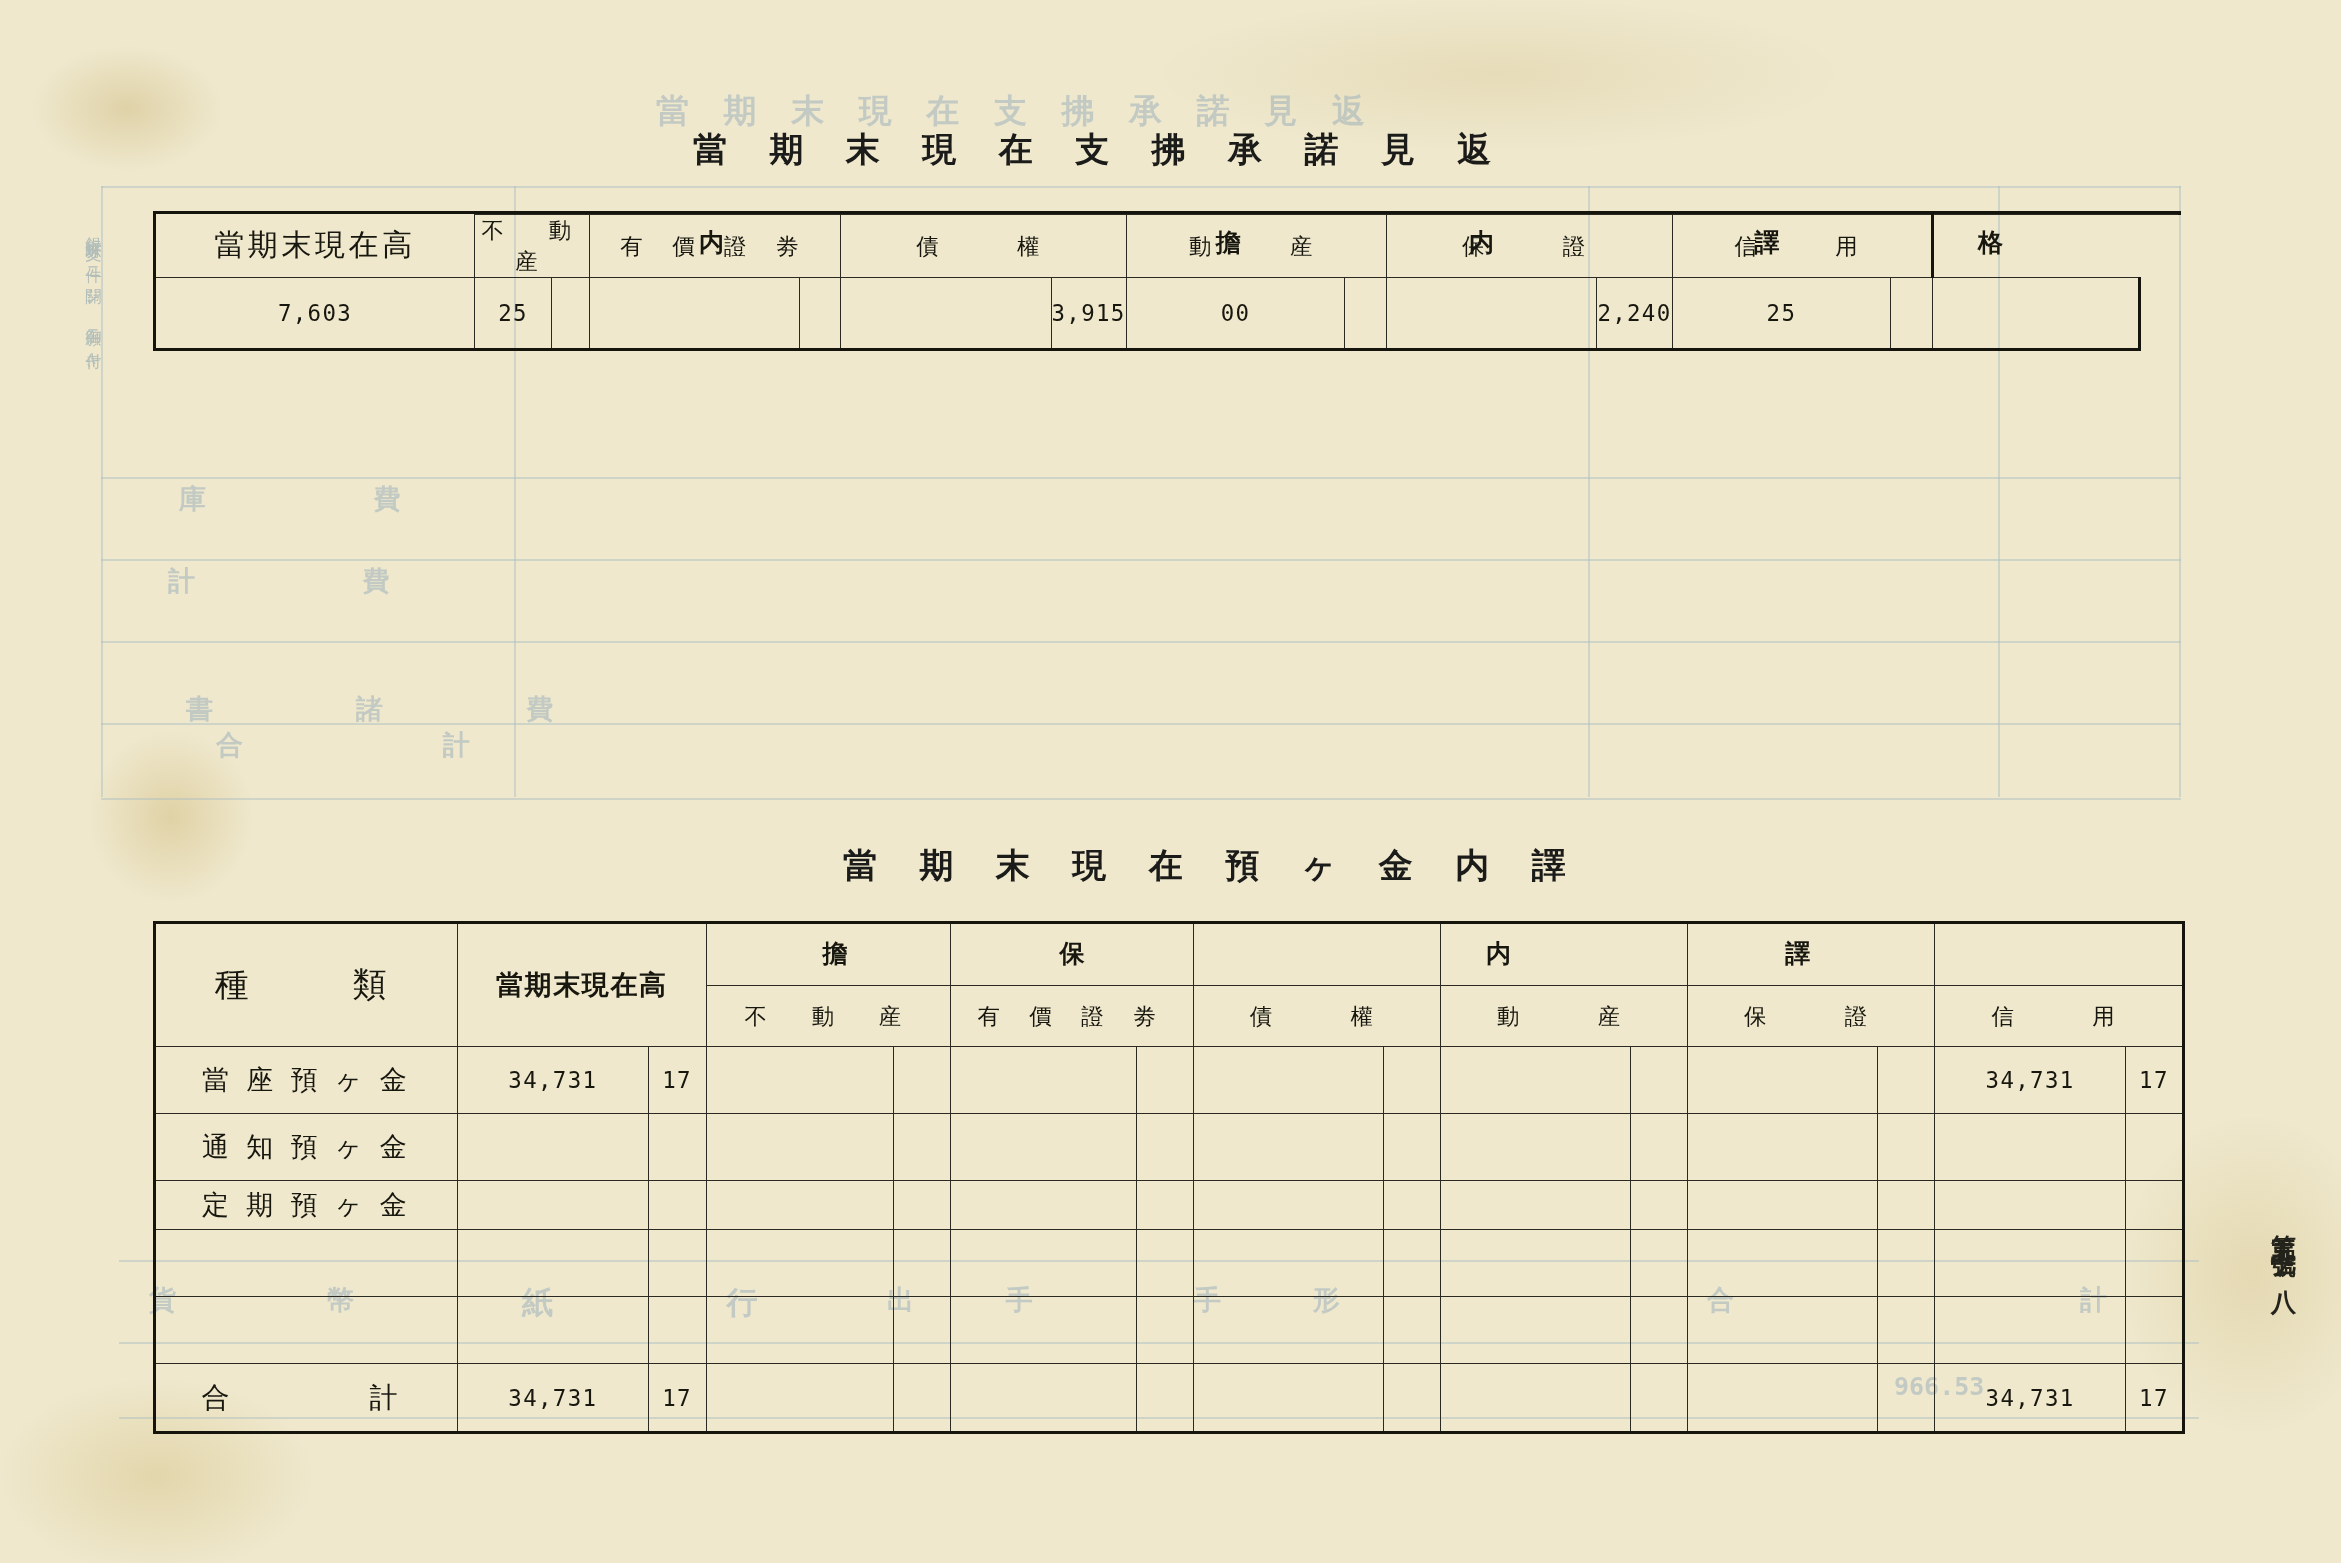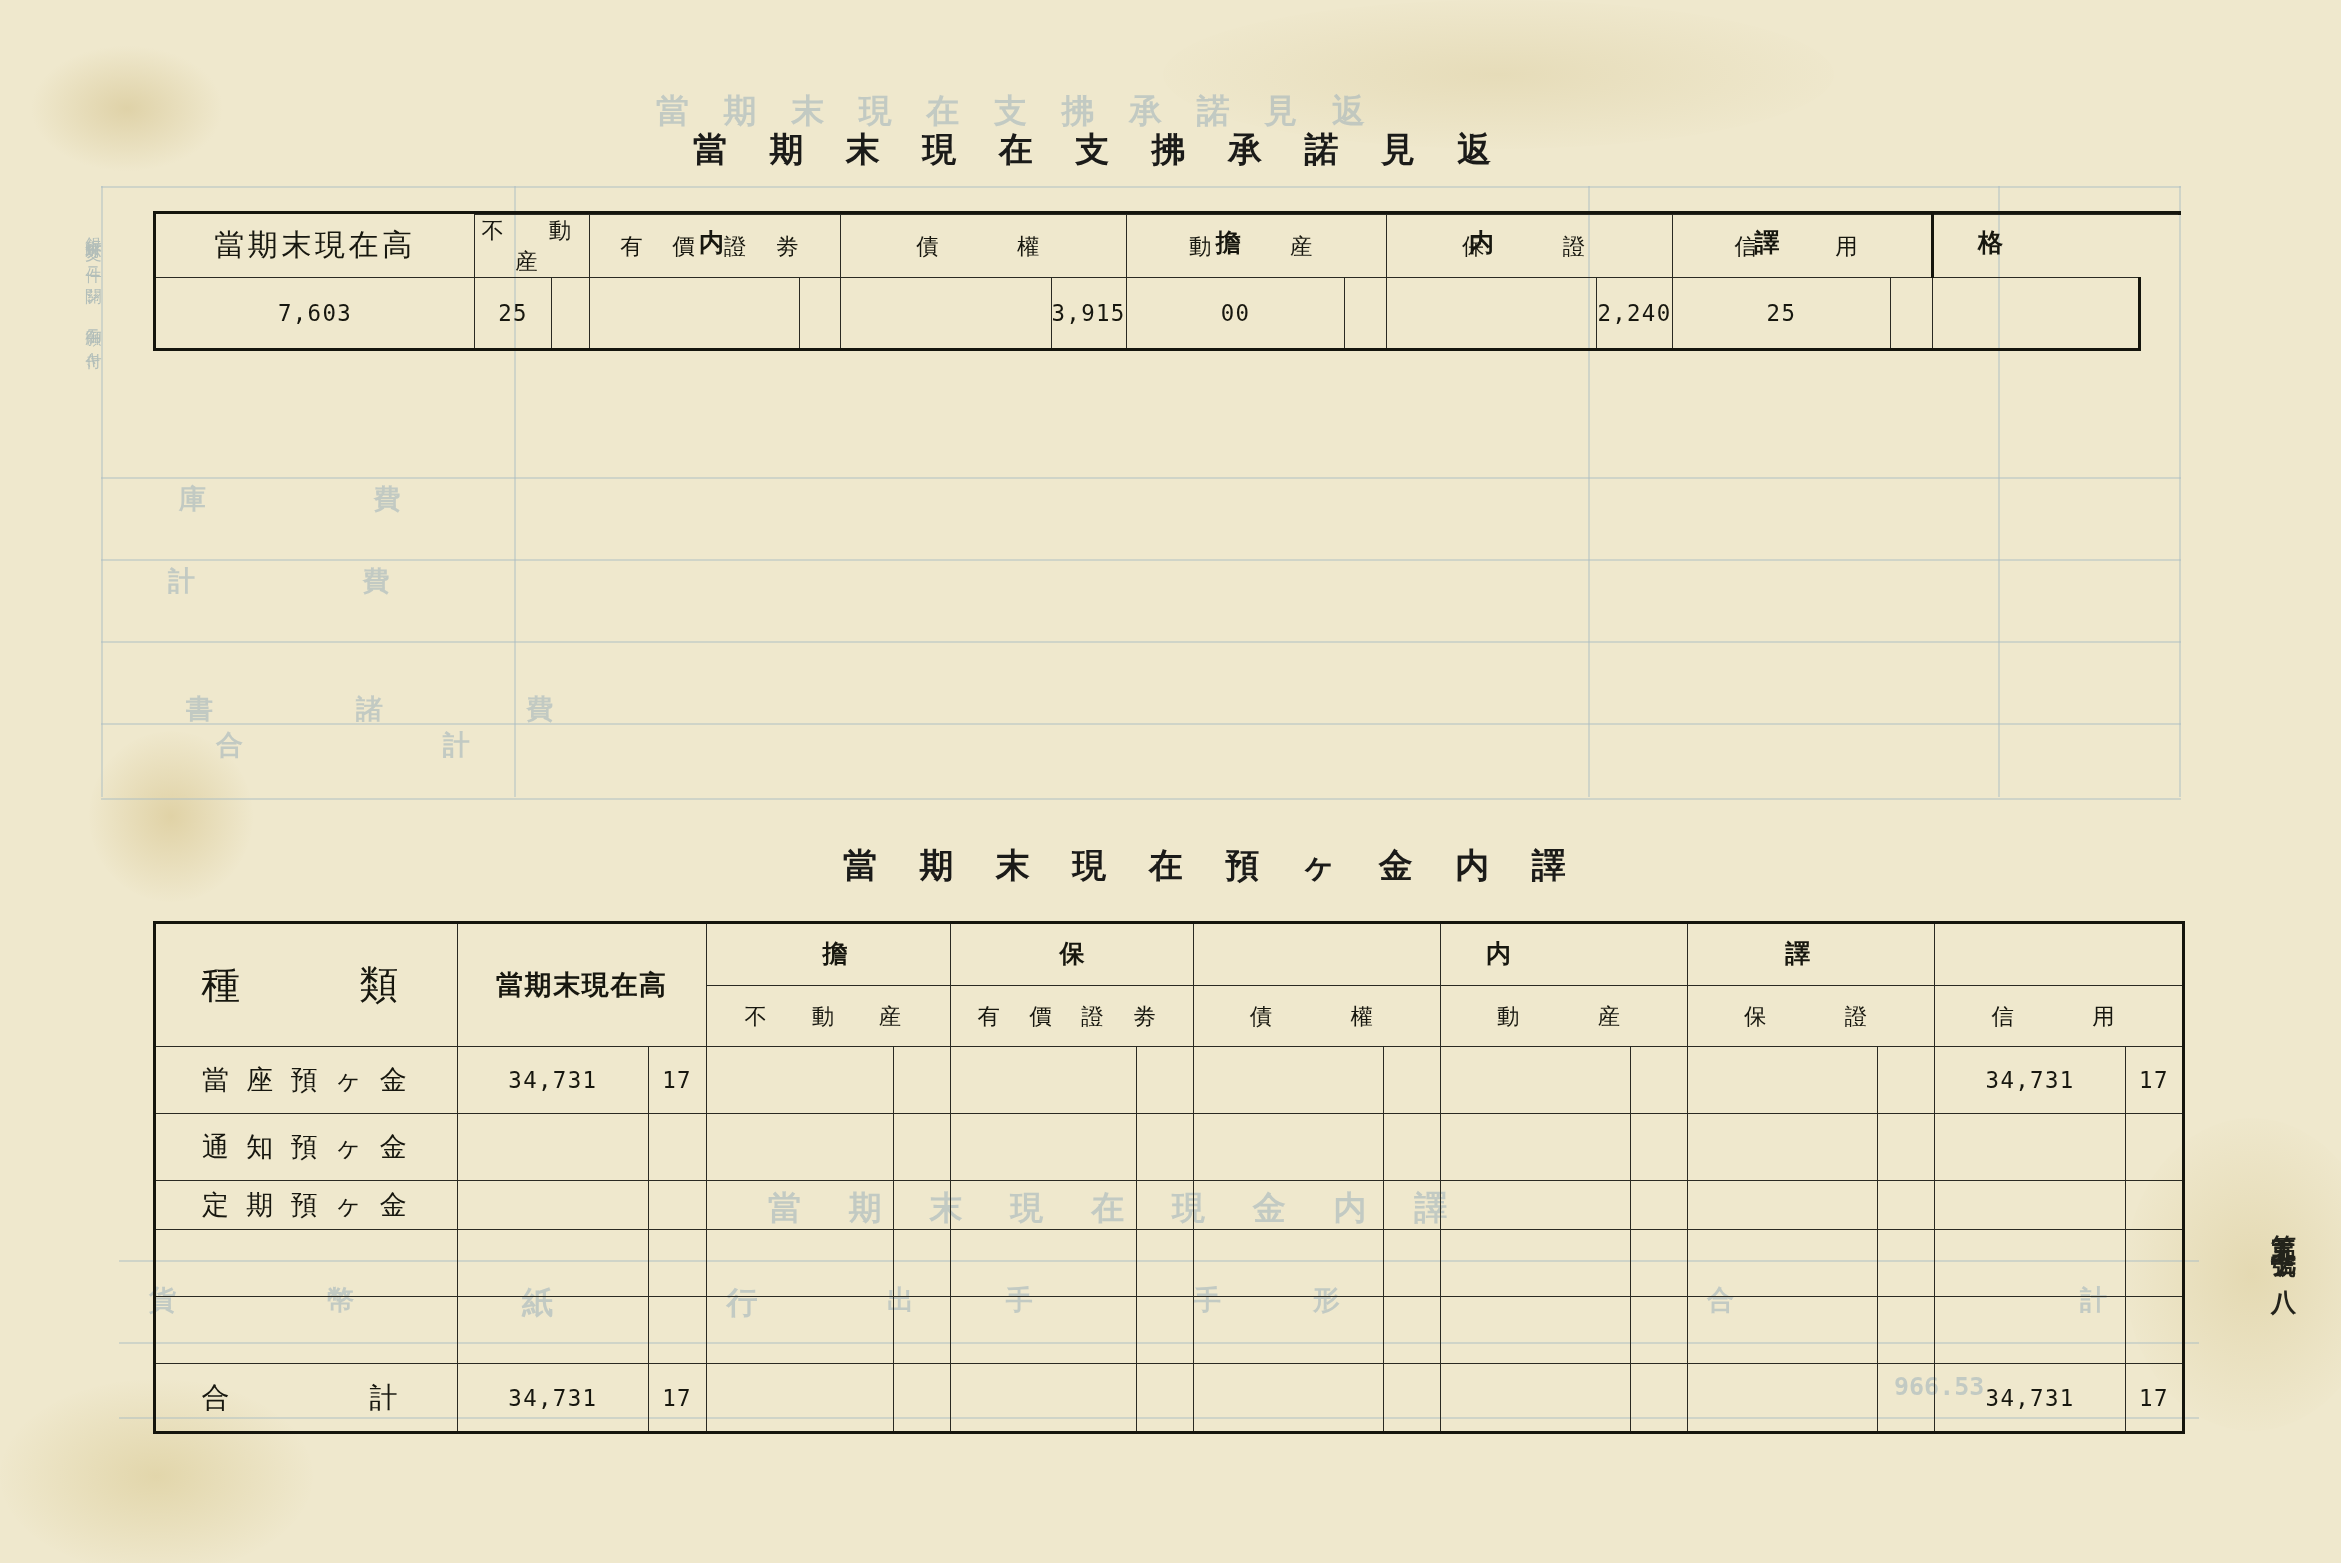--- a/index.html
+++ b/index.html
@@ -133,21 +133,20 @@
   <div class="ghost-line" style="left:514px;top:186px;width:2.2px;height:611px;"></div>
   <div class="ghost-line" style="left:1588px;top:186px;width:2.2px;height:611px;"></div>
   <div class="ghost-line" style="left:1998px;top:186px;width:2.2px;height:611px;"></div>
   <div class="ghost-line" style="left:2179px;top:186px;width:2.2px;height:611px;"></div>
 
   <div class="ghost" style="left:179px;top:481px;font-size:27px;letter-spacing:1.4em;">庫　　費</div>
   <div class="ghost" style="left:168px;top:563px;font-size:27px;letter-spacing:1.4em;">計　　費</div>
   <div class="ghost" style="left:186px;top:645px;font-size:27px;letter-spacing:1.1em;margin-top:46px;">書　　諸　　費</div>
   <div class="ghost" style="left:216px;top:727px;font-size:27px;letter-spacing:1.1em;">合　　　計</div>
 
-  <div class="ghost" style="left:768px;top:1186px;font-size:33px;letter-spacing:0.55em;">當 期 末 現 在 現 金 内 譯</div>
 
   <div class="ghost-line" style="left:119px;top:1260px;width:2080px;height:2.2px;"></div>
   <div class="ghost-line" style="left:119px;top:1342px;width:2080px;height:2.2px;"></div>
   <div class="ghost-line" style="left:119px;top:1417px;width:2080px;height:2.2px;"></div>
   <div class="ghost" style="left:149px;top:1282px;font-size:27px;letter-spacing:1.2em;">貨　　幣</div>
   <div class="ghost" style="left:522px;top:1282px;font-size:31px;letter-spacing:1.2em;">紙　　行</div>
   <div class="ghost" style="left:887px;top:1282px;font-size:27px;letter-spacing:1.2em;">出　手</div>
   <div class="ghost" style="left:1186px;top:1282px;font-size:27px;letter-spacing:1.2em;margin-left:8px;">手　形</div>
   <div class="ghost" style="left:1707px;top:1282px;font-size:27px;letter-spacing:1.2em;">合</div>
   <div class="ghost" style="left:2080px;top:1282px;font-size:27px;letter-spacing:1.2em;">計</div>
@@ -237,21 +236,21 @@
       <col style="width:60px">
       <col style="width:198px">
       <col style="width:60px">
       <col style="width:198px">
       <col style="width:60px">
       <col style="width:198px">
       <col style="width:60px">
     </colgroup>
     <tbody>
         <tr style="height:63px;">
-      <td rowspan="2" class="outer-l outer-t row-label" style="font-size:39px;letter-spacing:0.35em;">種　　類</td>
+      <td rowspan="2" class="outer-l outer-t row-label" style="font-size:34px;letter-spacing:0.35em;">種　　類</td>
       <td rowspan="2" colspan="2" class="outer-t" style="font-size:27px;letter-spacing:0.06em;font-weight:bold;">當期末現在高</td>
       <td colspan="2" class="outer-t" style="position:relative;">
         <span class="hdr-ch" style="position:absolute;left:116px;top:13.4px;">擔</span>
       </td>
       <td colspan="2" class="outer-t" style="position:relative;">
         <span class="hdr-ch" style="position:absolute;left:108px;top:13.4px;">保</span>
       </td>
       <td colspan="2" class="outer-t"></td>
       <td colspan="2" class="outer-t" style="position:relative;">
         <span class="hdr-ch" style="position:absolute;left:45px;top:13.4px;">内</span>

